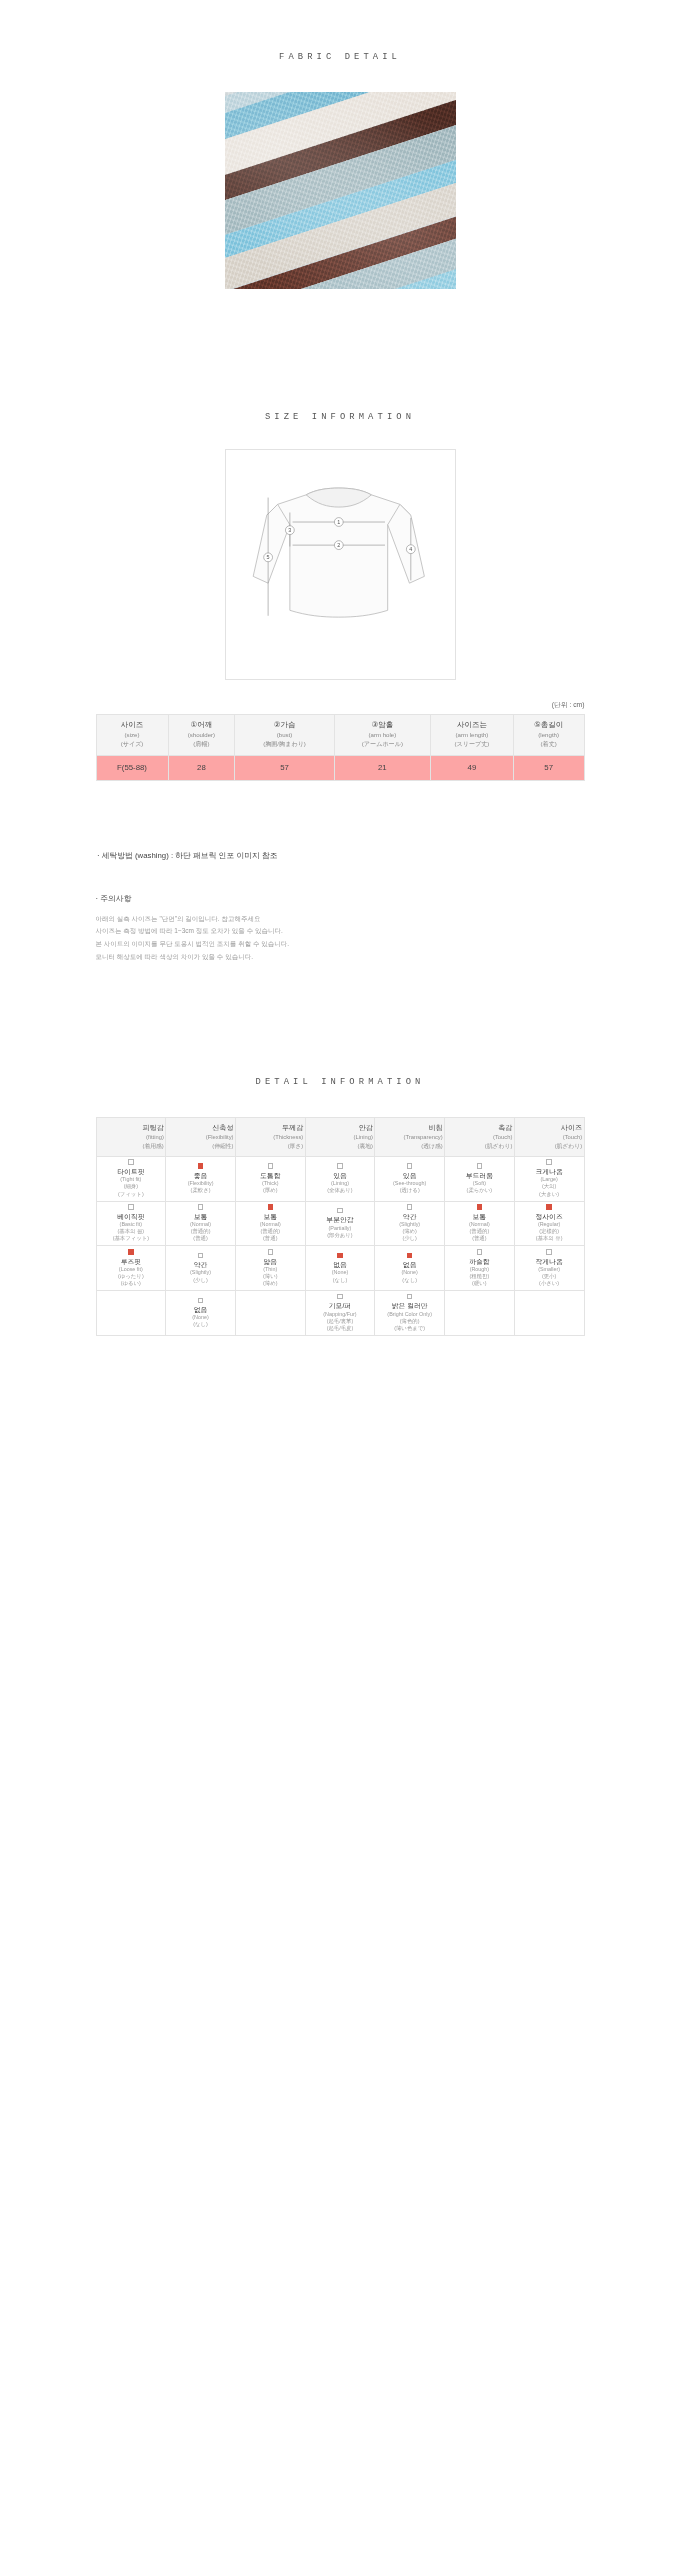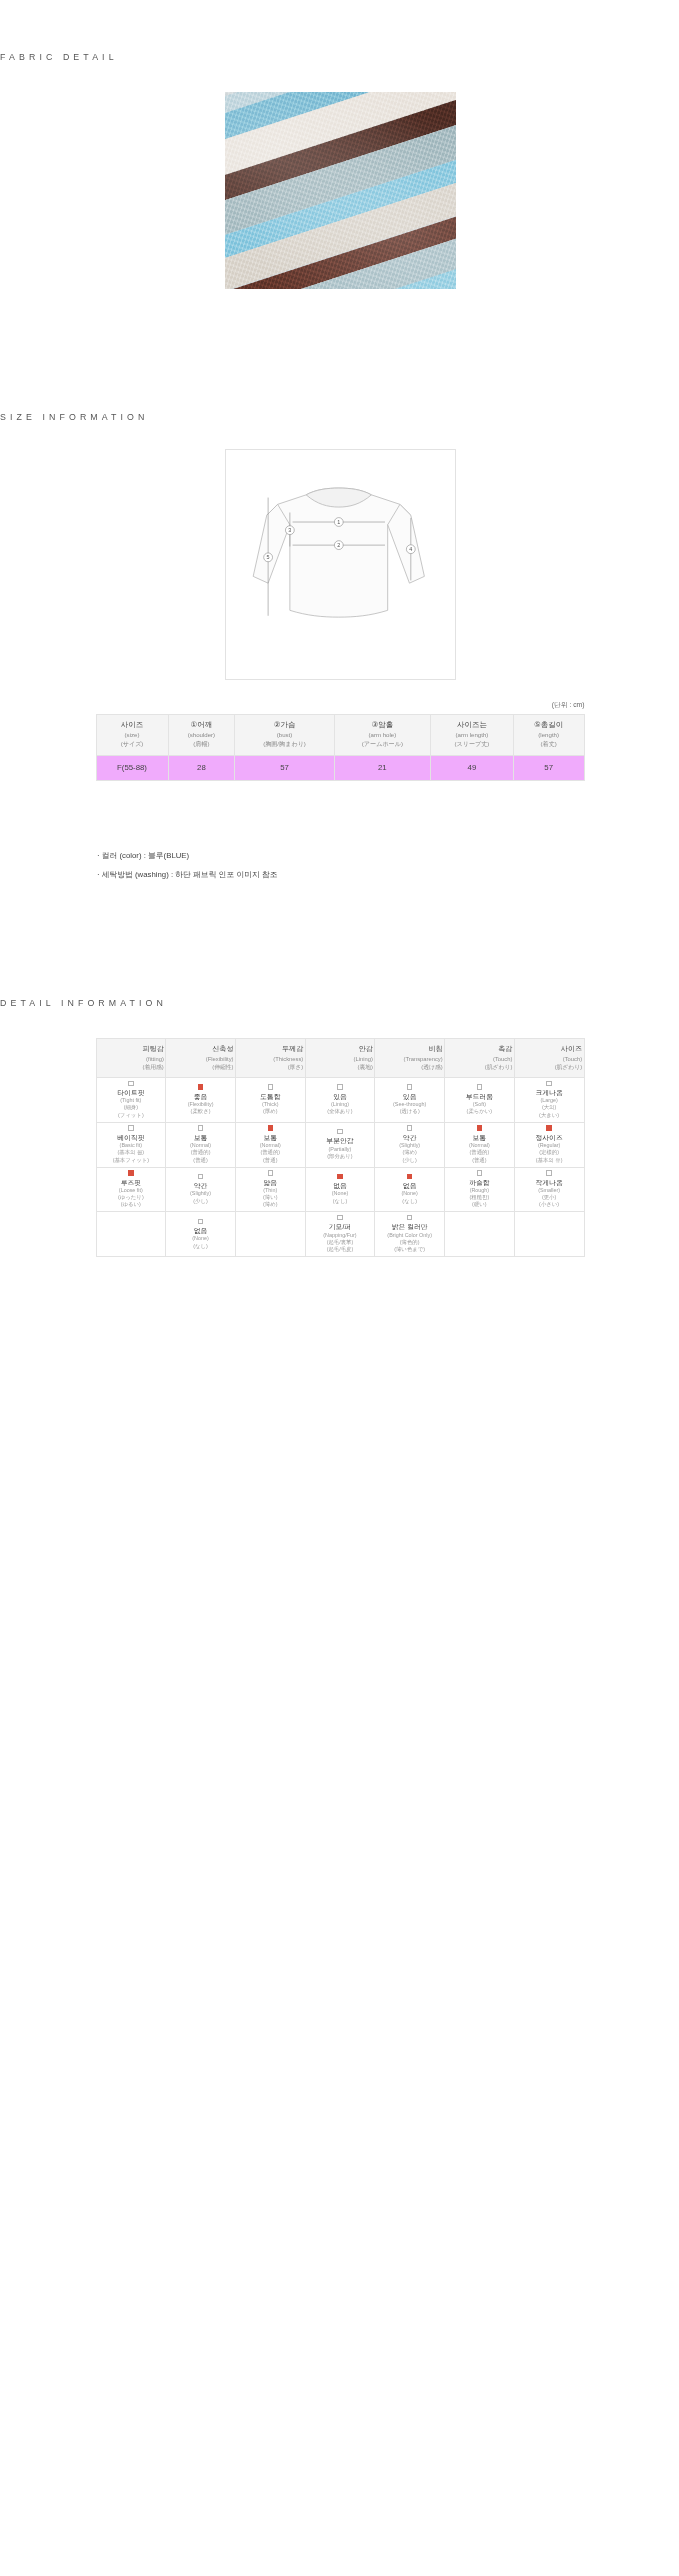--- a/index.html
+++ b/index.html
@@ -10,25 +10,26 @@
     color: #333;
   }
   .page {
     width: 680px;
     margin: 0 auto;
     position: relative;
   }
 
   
   .section-title {
-    text-align: left;
+    text-align: center;
     font-size: 8.8px;
     letter-spacing: 4.1px;
     color: #555;
     font-weight: normal;
+    font-family: Liberation Mono, monospace;
   }
 
   
   .fabric-section {
     padding-top: 45px;
   }
   .fabric-photo-wrap {
     width: 231px;
     margin: 30px auto 0;
   }
@@ -105,21 +106,21 @@
     text-align: center;
   }
   table.size-table th .th-main { font-size: 7.5px; color: #444; }
   table.size-table th .th-sub { font-size: 6.1px; color: #888; display: block; }
   table.size-table td {
     border: 0.7px solid #e3e3e3;
     text-align: center;
     padding: 7.5px 1.4px;
     font-size: 7.8px;
     color: #444;
-    background: #f0abfc;
+    background: #fca5a5;
   }
 
   
   .info-list {
     width: 489px;
     margin: 65px auto 0;
     font-size: 7.8px;
     color: #444;
     line-height: 2.5;
   }
@@ -270,24 +271,32 @@
             <td>28</td>
             <td>57</td>
             <td>21</td>
             <td>49</td>
             <td>57</td>
           </tr>
         </tbody>
     </table>
 
     <div class="info-list" id="info-list">
-        <div class="row">· 컬러 (color) : 블루(BLUE)</div>
         <div class="row">· 세탁방법 (washing) : 하단 패브릭 인포 이미지 참조</div>
       </div>
 
+    <div class="notice-block">
+      <div class="notice-title">· 주의사항</div>
+      <div class="notice-body" id="notice-body">
+          <div>아래의 실측 사이즈는 "단면"의 길이입니다. 참고해주세요</div>
+          <div>사이즈는 측정 방법에 따라 1~3cm 정도 오차가 있을 수 있습니다.</div>
+          <div>본 사이트의 이미지를 무단 도용시 법적인 조치를 취할 수 있습니다.</div>
+          <div>모니터 해상도에 따라 색상의 차이가 있을 수 있습니다.</div>
+        </div>
+    </div>
   </section>
 
   <section class="detail-section">
     <h2 class="section-title">DETAIL INFORMATION</h2>
     <table class="detail-table">
       <thead>
         <tr id="detail-head-row">
             <th>
               <span class="dt-main">피팅감</span>
               <span class="dt-sub">(fitting)</span>

